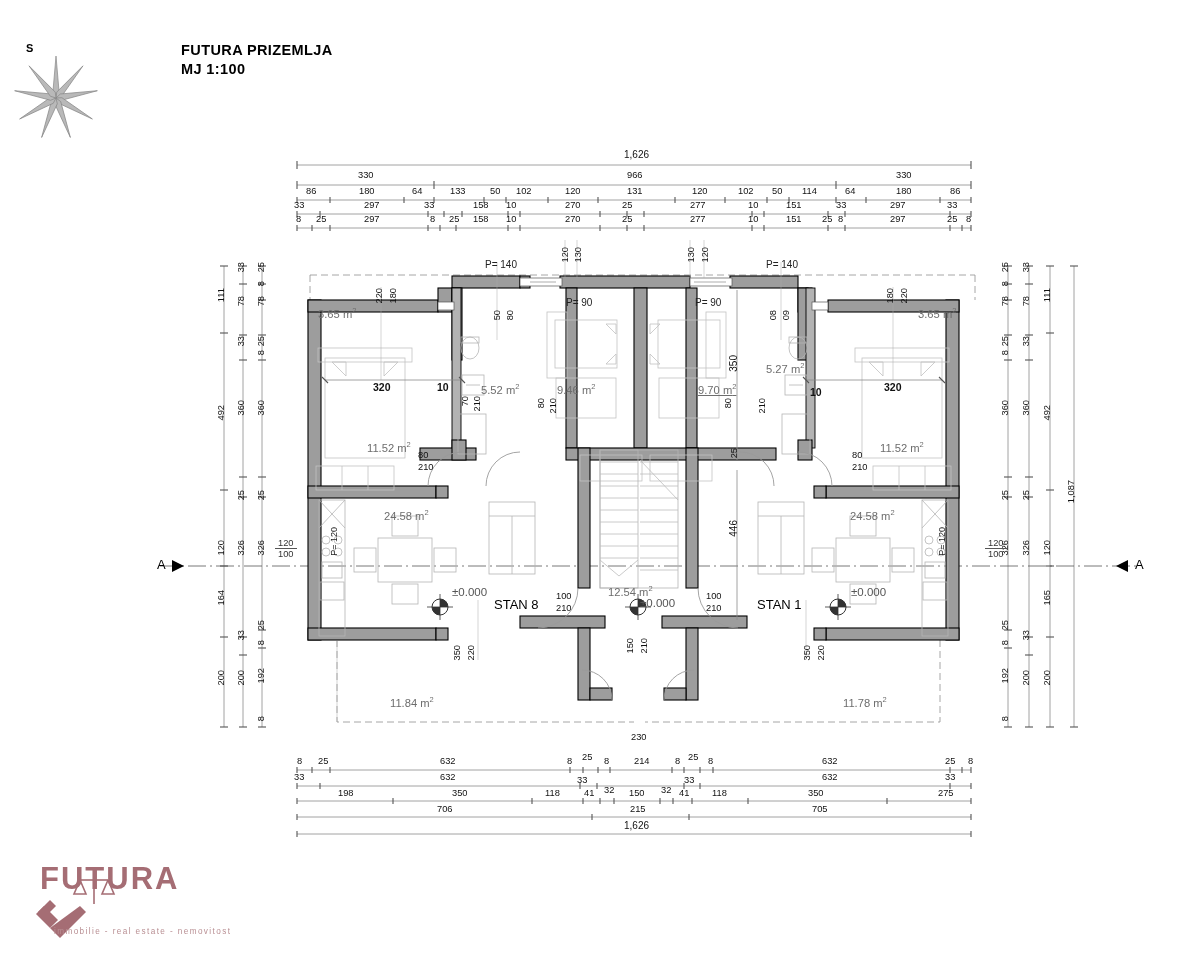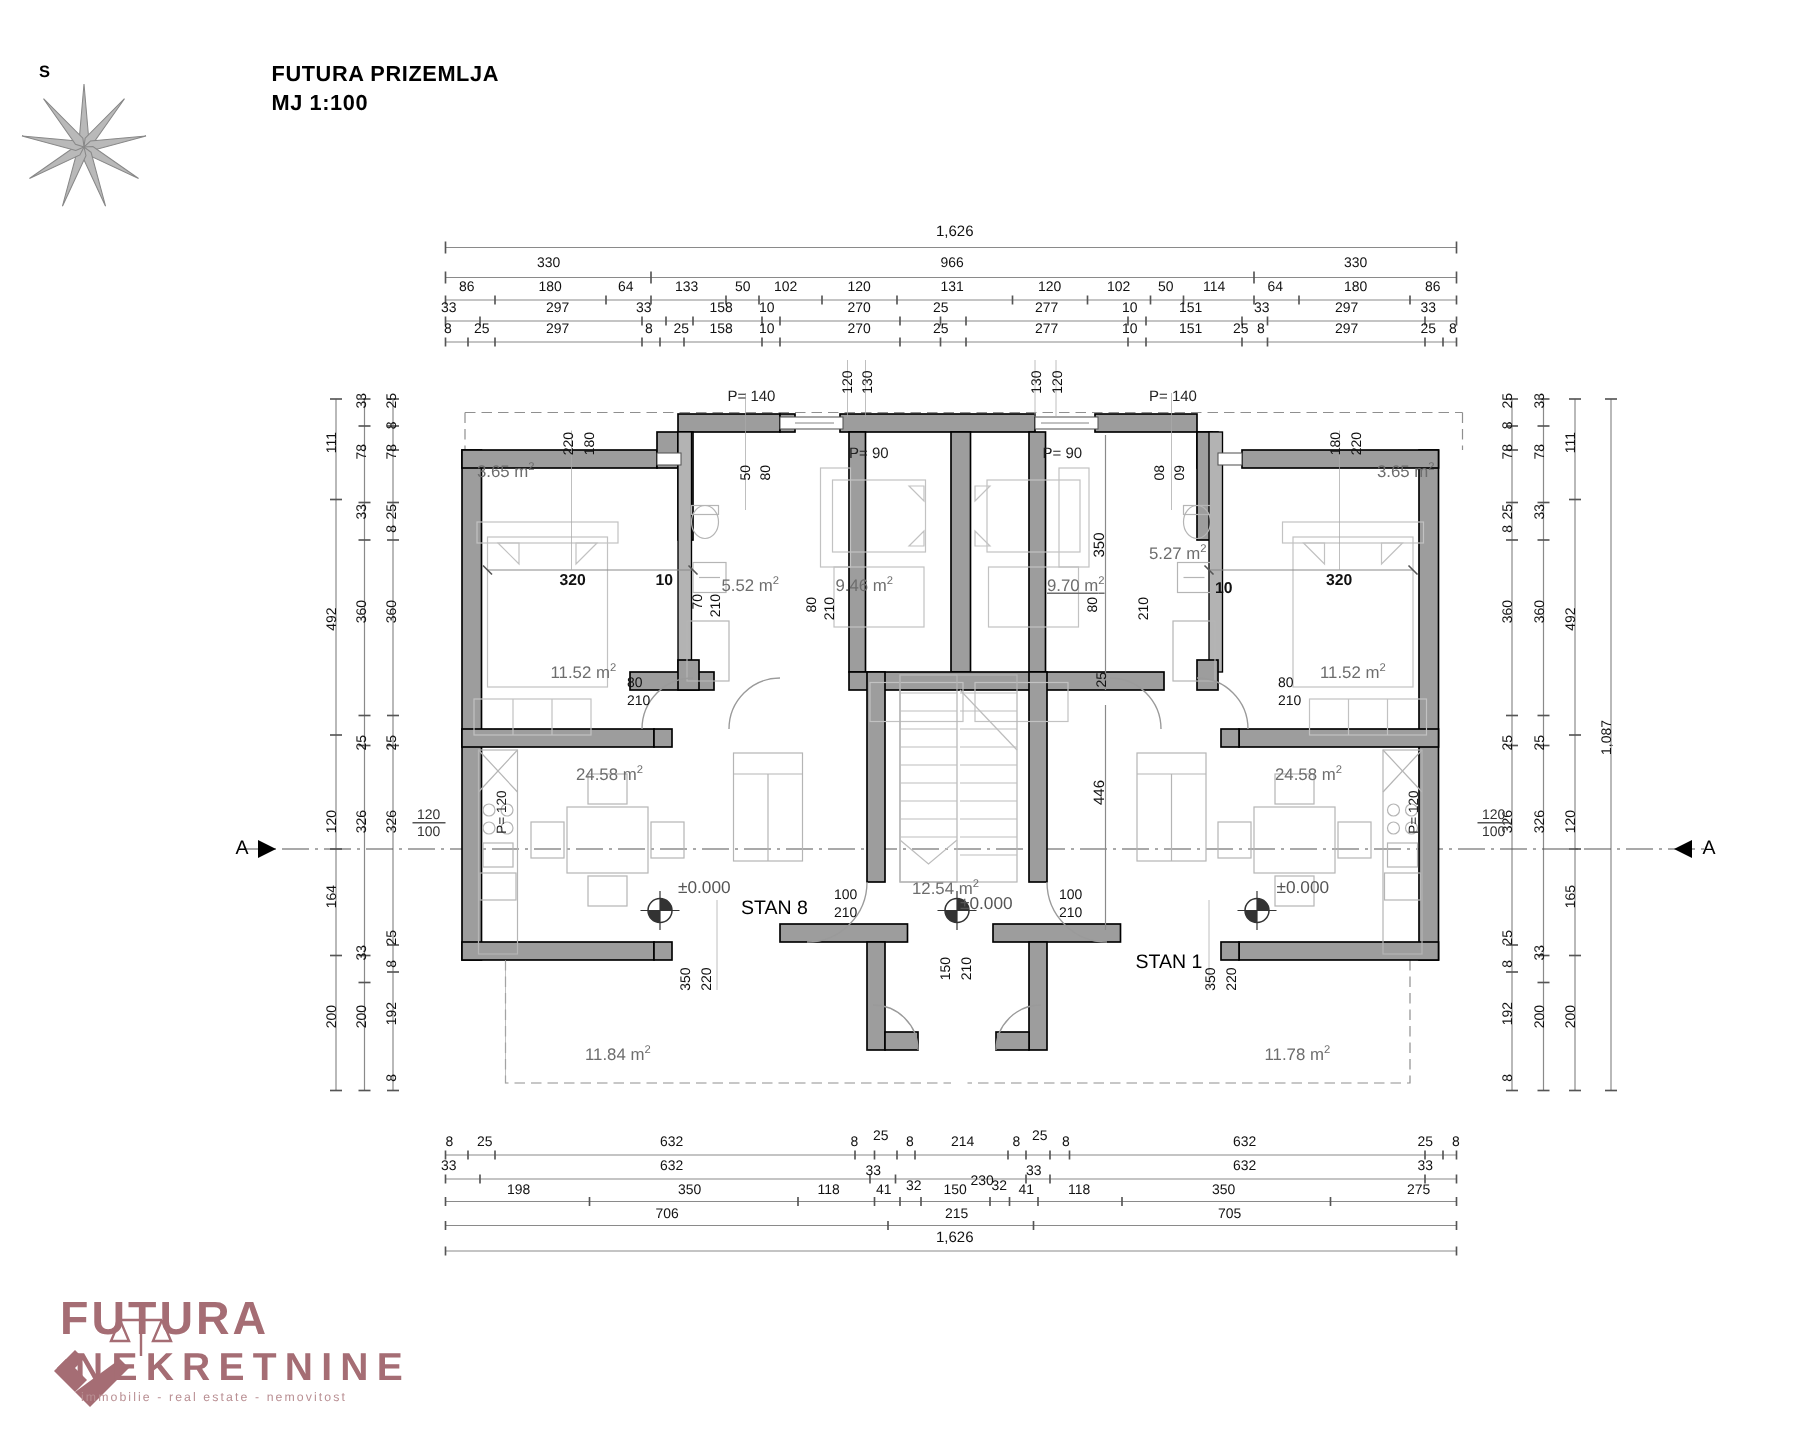--- a/index.html
+++ b/index.html
@@ -66,23 +66,20 @@
     <g stroke="#a56d74" stroke-width="1.6" fill="none">
       <line x1="64" y1="6" x2="64" y2="36"></line>
       <line x1="50" y1="12" x2="78" y2="12"></line>
       <polyline points="50,12 44,26 56,26 50,12"></polyline>
       <polyline points="78,12 72,26 84,26 78,12"></polyline>
     </g>
   </svg>
   <div class="abs" style="left:10px;top:-4px;">
     <div class="logo-main">FUTURA</div>
   </div>
-  <div class="abs" style="left:20px;top:30px;">
-    <div class="logo-sub">NEKRETNINE</div>
-  </div>
   <div class="abs" style="left:24px;top:58px;">
     <div class="logo-tag">immobilie - real estate - nemovitost</div>
   </div>
 </div>
 
 <svg class="abs" id="plan" viewBox="0 0 1200 967">
   <defs>
     <style>
       .wall{fill:#9d9d9d;stroke:#000;stroke-width:1.1;}
       .wallthin{fill:#b3b3b3;stroke:#000;stroke-width:.9;}
@@ -699,21 +696,21 @@
 <div class="abs dim" style="left:675px;top:756px;">8</div>
 <div class="abs dim" style="left:688px;top:752px;">25</div>
 <div class="abs dim" style="left:708px;top:756px;">8</div>
 <div class="abs dim" style="left:822px;top:756px;">632</div>
 <div class="abs dim" style="left:945px;top:756px;">25</div>
 <div class="abs dim" style="left:968px;top:756px;">8</div>
 
 <div class="abs dim" style="left:294px;top:772px;">33</div>
 <div class="abs dim" style="left:440px;top:772px;">632</div>
 <div class="abs dim" style="left:577px;top:775px;">33</div>
-<div class="abs dim" style="left:631px;top:782px;margin-left:16px;">230</div>
+<div class="abs dim" style="left:631px;top:732px;">230</div>
 <div class="abs dim" style="left:684px;top:775px;">33</div>
 <div class="abs dim" style="left:822px;top:772px;">632</div>
 <div class="abs dim" style="left:945px;top:772px;">33</div>
 
 <div class="abs dim" style="left:338px;top:788px;">198</div>
 <div class="abs dim" style="left:452px;top:788px;">350</div>
 <div class="abs dim" style="left:545px;top:788px;">118</div>
 <div class="abs dim" style="left:584px;top:788px;">41</div>
 <div class="abs dim" style="left:604px;top:785px;">32</div>
 <div class="abs dim" style="left:629px;top:788px;">150</div>
@@ -737,21 +734,21 @@
 <div class="abs area" style="left:766px;top:361px;"><span>5.27 m</span><sup>2</sup></div>
 <div class="abs area" style="left:557px;top:382px;"><span>9.46 m</span><sup>2</sup></div>
 <div class="abs area" style="left:698px;top:382px;text-decoration:underline;"><span>9.70 m</span><sup>2</sup></div>
 <div class="abs area" style="left:384px;top:508px;"><span>24.58 m</span><sup>2</sup></div>
 <div class="abs area" style="left:850px;top:508px;"><span>24.58 m</span><sup>2</sup></div>
 <div class="abs area" style="left:608px;top:584px;"><span>12.54 m</span><sup>2</sup></div>
 <div class="abs area" style="left:390px;top:695px;"><span>11.84 m</span><sup>2</sup></div>
 <div class="abs area" style="left:843px;top:695px;"><span>11.78 m</span><sup>2</sup></div>
 
 <div class="abs roomlbl" style="left:494px;top:597px;">STAN 8</div>
-<div class="abs roomlbl" style="left:757px;top:633px;">STAN 1</div>
+<div class="abs roomlbl" style="left:757px;top:597px;">STAN 1</div>
 
 <div class="abs lvl" style="left:452px;top:586px;">±0.000</div>
 <div class="abs lvl" style="left:640px;top:597px;">±0.000</div>
 <div class="abs lvl" style="left:851px;top:586px;">±0.000</div>
 
 <div class="abs wlbl" style="left:485px;top:259px;">P= 140</div>
 <div class="abs wlbl" style="left:766px;top:259px;">P= 140</div>
 <div class="abs wlbl" style="left:566px;top:297px;">P= 90</div>
 <div class="abs wlbl" style="left:695px;top:297px;">P= 90</div>
 <div class="abs wlbl v" style="left:329px;top:527px;font-size:9px;">P= 120</div>

